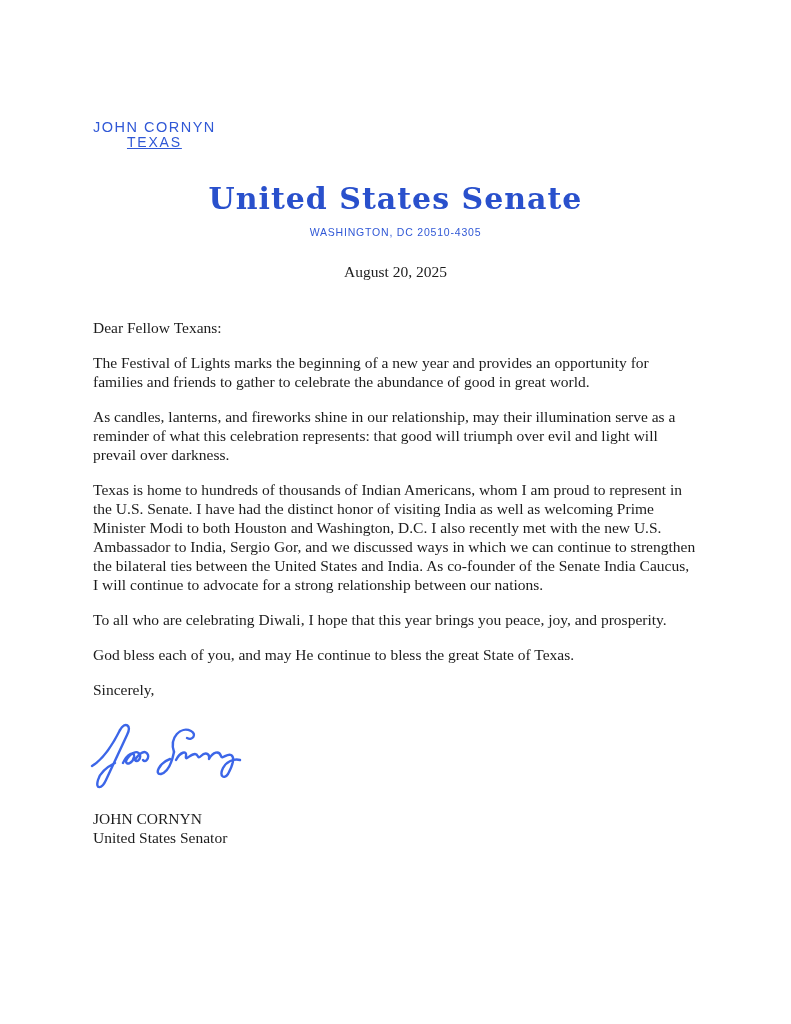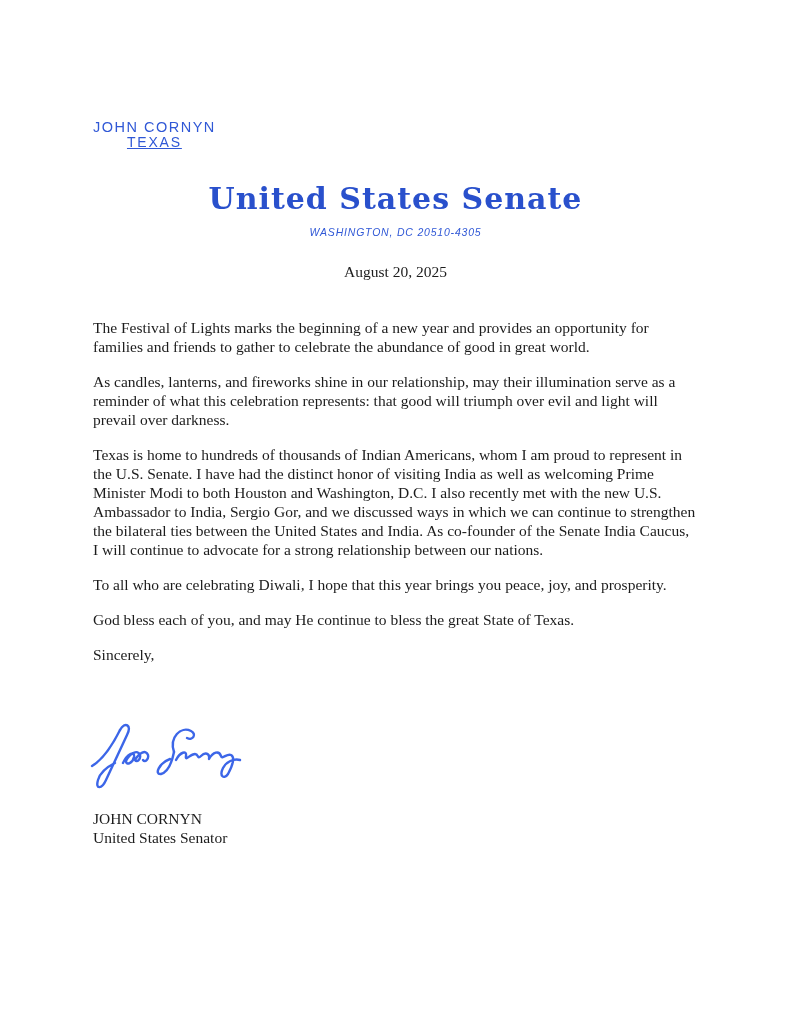--- a/index.html
+++ b/index.html
@@ -51,21 +51,20 @@
   .masthead-address {
     position: absolute;
     left: 0; right: 0;
     top: 213px;
     text-align: center;
     font-family: "Liberation Sans", sans-serif;
     font-size: 10.5px;
     letter-spacing: 0.8px;
     color: #3058d6;
     white-space: nowrap;
-    font-style: italic;
   }
   .date-line {
     position: absolute;
     left: 0; right: 0;
     top: 250px;
     text-align: center;
     font-size: 15.5px;
     white-space: nowrap;
   }
   
@@ -106,20 +105,21 @@
     <div class="sender-name">JOHN CORNYN</div>
     <div class="sender-state">TEXAS</div>
   </div>
 
   <div class="masthead">United States Senate</div>
   <div class="masthead-address">WASHINGTON, DC 20510-4305</div>
 
   <div class="date-line">August 20, 2025</div>
 
   <div class="letter-body">
+    <p>Dear Fellow Texans:</p>
     <p>The Festival of Lights marks the beginning of a new year and provides an opportunity for
 families and friends to gather to celebrate the abundance of good in great world.</p>
     <p>As candles, lanterns, and fireworks shine in our relationship, may their illumination serve as a
 reminder of what this celebration represents: that good will triumph over evil and light will
 prevail over darkness.</p>
     <p>Texas is home to hundreds of thousands of Indian Americans, whom I am proud to represent in
 the U.S. Senate. I have had the distinct honor of visiting India as well as welcoming Prime
 Minister Modi to both Houston and Washington, D.C. I also recently met with the new U.S.
 Ambassador to India, Sergio Gor, and we discussed ways in which we can continue to strengthen
 the bilateral ties between the United States and India. As co-founder of the Senate India Caucus,

